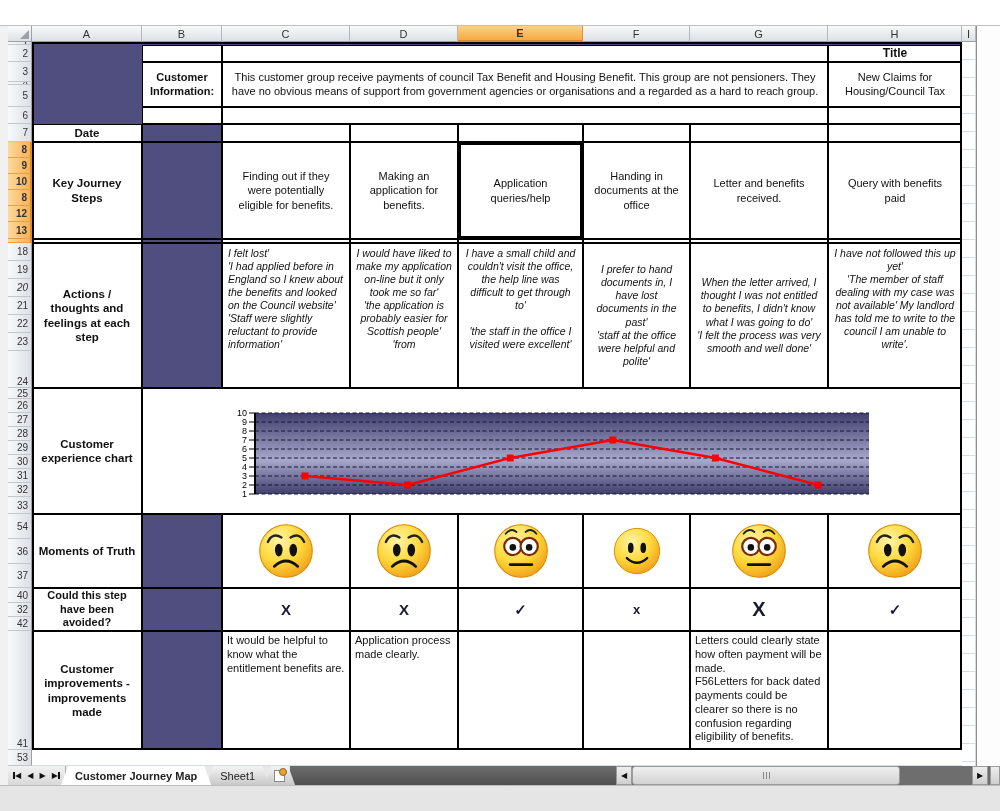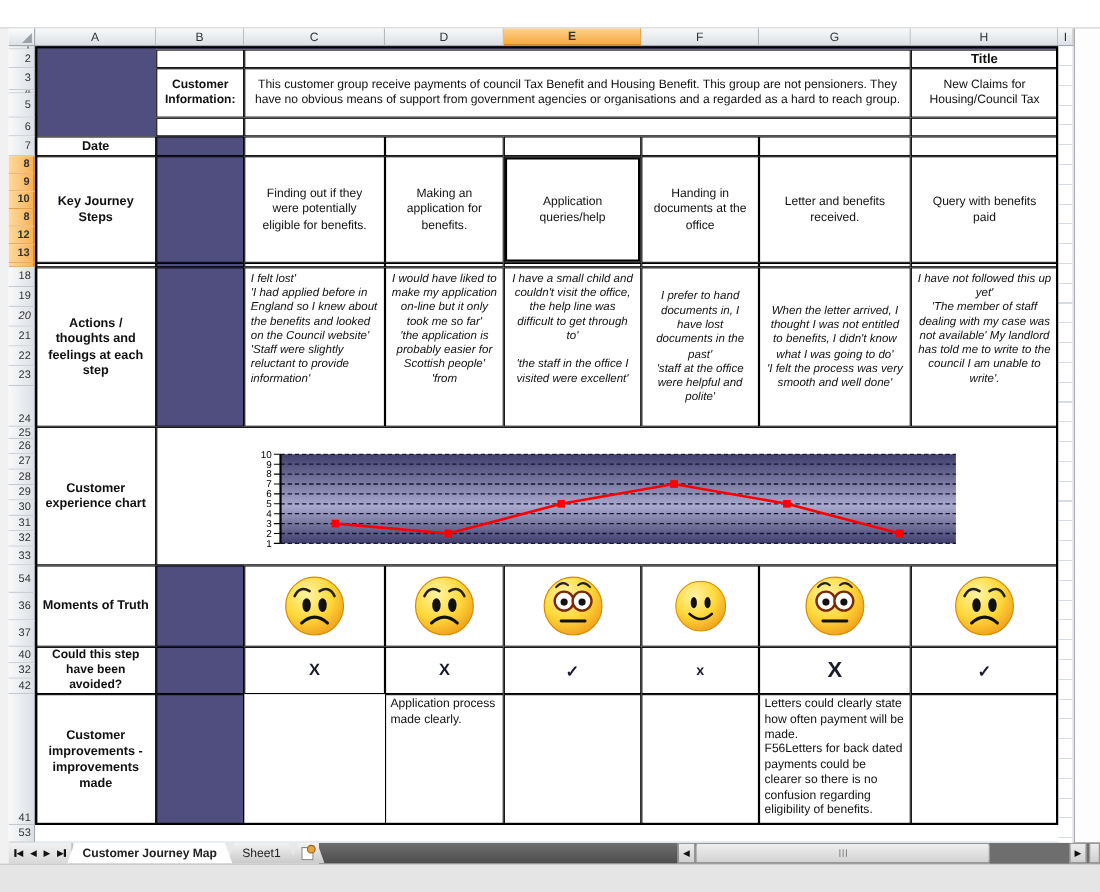--- a/index.html
+++ b/index.html
@@ -368,20 +368,21 @@
       <div class="navyc" style="grid-area:12/3/13/4"></div>
       <div class="tc mark" style="grid-area:12/4/13/5">X</div>
       <div class="tc mark" style="grid-area:12/5/13/6">X</div>
       <div class="tc mark" style="grid-area:12/6/13/7">✓</div>
       <div class="tc mark mk-sm" style="grid-area:12/7/13/8">x</div>
       <div class="tc mark mk-lg" style="grid-area:12/8/13/9">X</div>
       <div class="tc mark" style="grid-area:12/9/13/10">✓</div>
 
       <div class="tc lbl" style="grid-area:13/2/14/3">Customer improvements - improvements made</div>
       <div class="navyc" style="grid-area:13/3/14/4"></div>
+      <div class="tc impr" style="grid-area:13/4/14/5">It would be helpful to know what the entitlement benefits are.</div>
       <div class="tc impr" style="grid-area:13/5/14/6">Application process made clearly.</div>
       <div class="tc impr" style="grid-area:13/6/14/7"></div>
       <div class="tc impr" style="grid-area:13/7/14/8"></div>
       <div class="tc impr" style="grid-area:13/8/14/9">Letters could clearly state how often payment will be made.
 F56Letters for back dated payments could be clearer so there is no confusion regarding eligibility of benefits.</div>
       <div class="tc impr" style="grid-area:13/9/14/10"></div>
 
       <div class="plainrow"></div>
       <div class="colI"></div>
       <div class="outline"></div>

